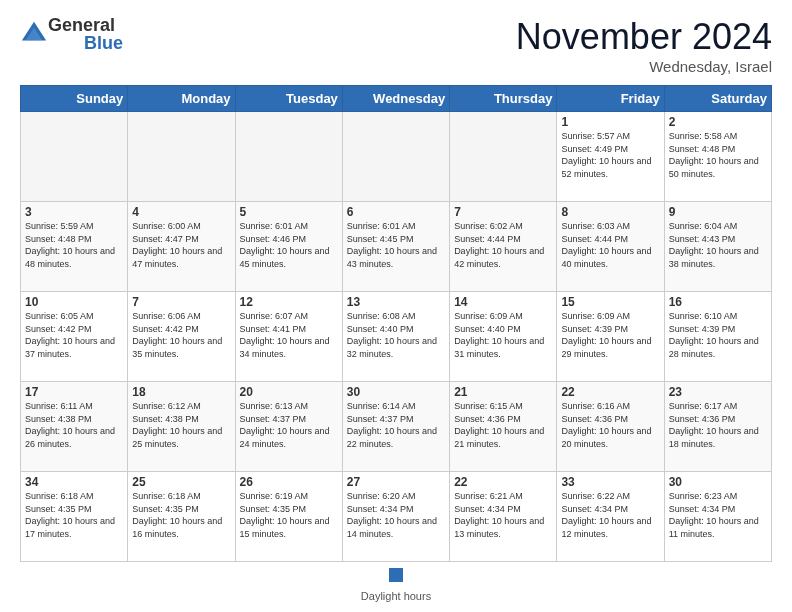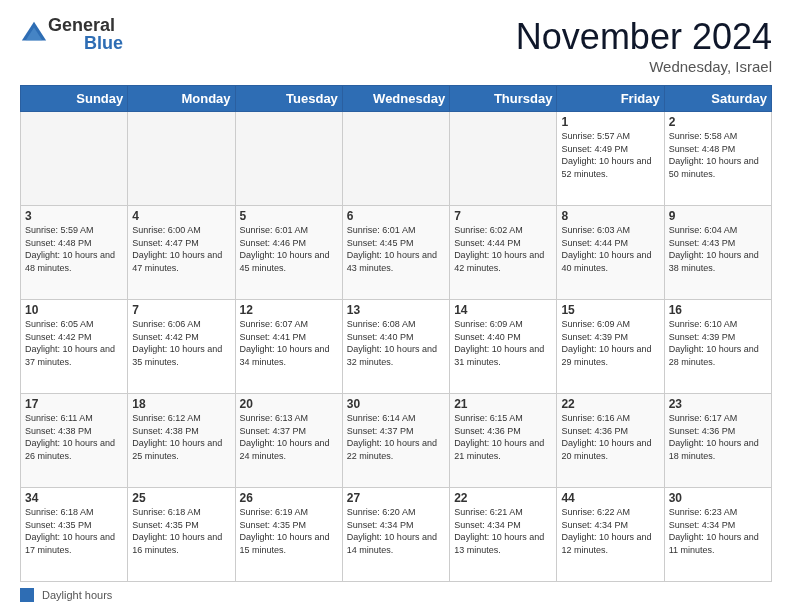--- a/index.html
+++ b/index.html
@@ -93,20 +93,21 @@
       line-height: 1.4;
       color: #333;
     }
     .footer {
       display: flex;
       align-items: center;
       gap: 8px;
       margin-top: 6px;
       font-size: 11px;
       color: #555;
+      flex-direction: column;
     }
     .footer-box {
       width: 14px;
       height: 14px;
       background: #2e6db4;
       display: inline-block;
     }
   </style>
 </head>
 <body>
@@ -177,21 +178,21 @@
           <td><span class="day-num">21</span><span class="day-info">Sunrise: 6:15 AM<br>Sunset: 4:36 PM<br>Daylight: 10 hours and 21 minutes.</span></td>
           <td><span class="day-num">22</span><span class="day-info">Sunrise: 6:16 AM<br>Sunset: 4:36 PM<br>Daylight: 10 hours and 20 minutes.</span></td>
           <td><span class="day-num">23</span><span class="day-info">Sunrise: 6:17 AM<br>Sunset: 4:36 PM<br>Daylight: 10 hours and 18 minutes.</span></td>
         </tr>
         <tr>
           <td><span class="day-num">34</span><span class="day-info">Sunrise: 6:18 AM<br>Sunset: 4:35 PM<br>Daylight: 10 hours and 17 minutes.</span></td>
           <td><span class="day-num">25</span><span class="day-info">Sunrise: 6:18 AM<br>Sunset: 4:35 PM<br>Daylight: 10 hours and 16 minutes.</span></td>
           <td><span class="day-num">26</span><span class="day-info">Sunrise: 6:19 AM<br>Sunset: 4:35 PM<br>Daylight: 10 hours and 15 minutes.</span></td>
           <td><span class="day-num">27</span><span class="day-info">Sunrise: 6:20 AM<br>Sunset: 4:34 PM<br>Daylight: 10 hours and 14 minutes.</span></td>
           <td><span class="day-num">22</span><span class="day-info">Sunrise: 6:21 AM<br>Sunset: 4:34 PM<br>Daylight: 10 hours and 13 minutes.</span></td>
-          <td><span class="day-num">44</span><span class="day-info">Sunrise: 6:22 AM<br>Sunset: 4:34 PM<br>Daylight: 10 hours and 12 minutes.</span></td>
+          <td><span class="day-num">33</span><span class="day-info">Sunrise: 6:22 AM<br>Sunset: 4:34 PM<br>Daylight: 10 hours and 12 minutes.</span></td>
           <td><span class="day-num">30</span><span class="day-info">Sunrise: 6:23 AM<br>Sunset: 4:34 PM<br>Daylight: 10 hours and 11 minutes.</span></td>
         </tr>
       </tbody>
   </table>
 
   <div class="footer">
     <span class="footer-box"></span>
     <span>Daylight hours</span>
   </div>
 </div>

